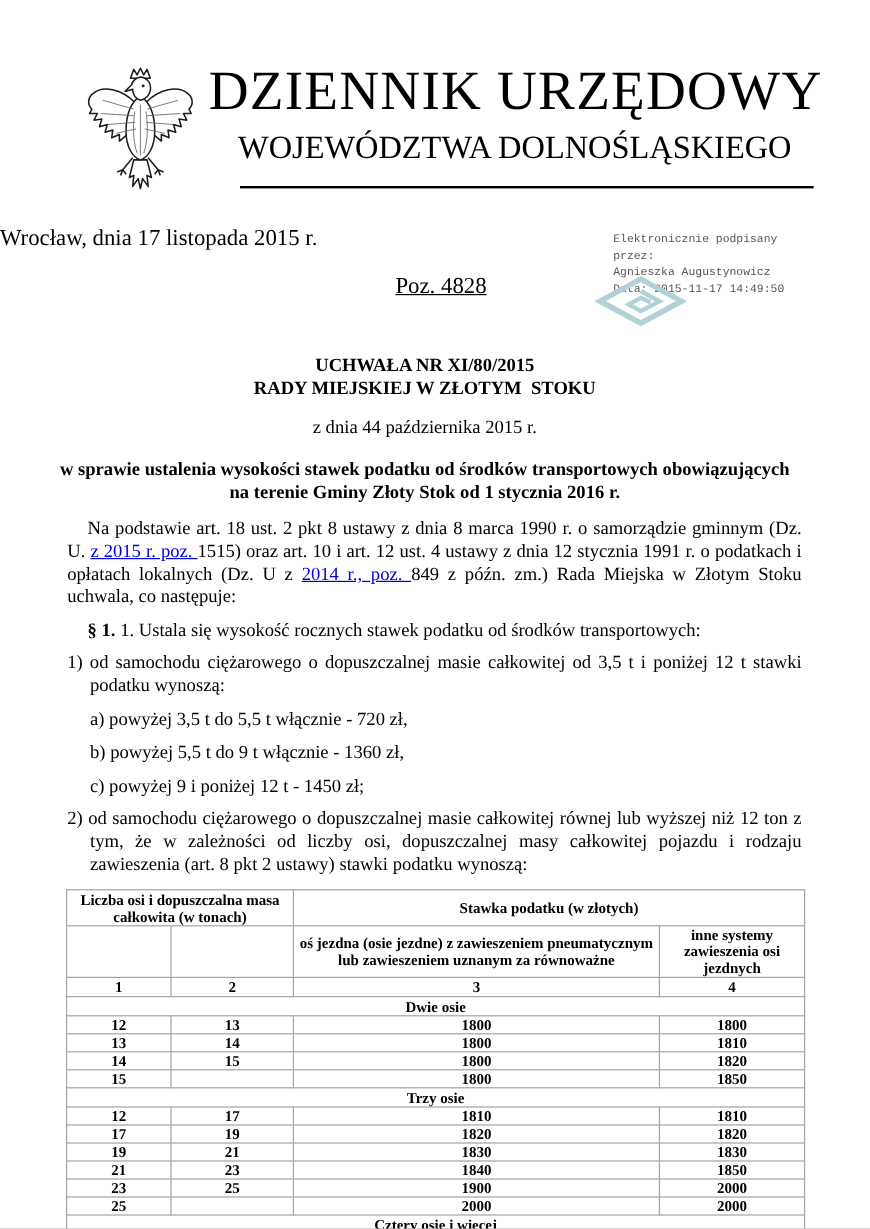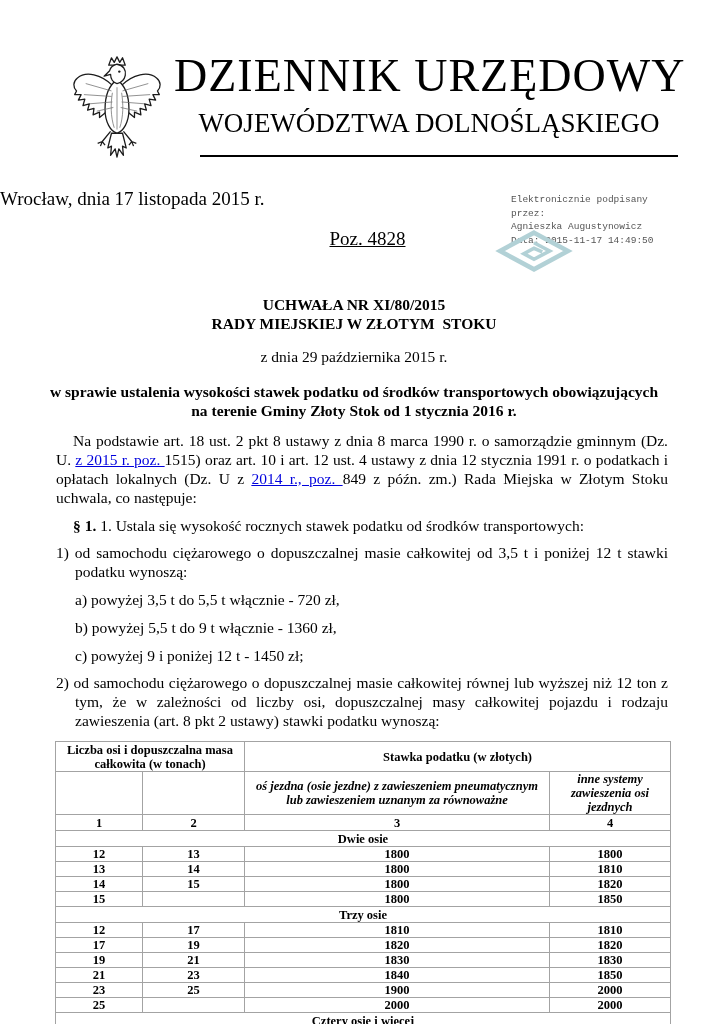--- a/index.html
+++ b/index.html
@@ -38,21 +38,21 @@
   a.law-link{color:#0000dd;text-decoration:underline;}
   .par1{margin:9px 0 0;text-indent:17px;}
   .par1 .sec-marker{font-weight:bold;}
   .item{margin:8px 0 0;padding-left:19px;text-indent:-19px;}
   .subitem{margin:9px 0 0;padding-left:19px;}
   
   .tax-table{margin:11px 0 0 -1px;border-collapse:collapse;width:615px;
     font-size:12.5px;font-weight:bold;text-align:center;table-layout:fixed;}
   .tax-table td{border:1px solid #a3a3a3;padding:0 3px;line-height:14px;vertical-align:middle;}
   .tax-table .h1 td{height:29px;}
-  .tax-table .h2 td{height:33px;font-style:italic;}
+  .tax-table .h2 td{height:33px;}
   .tax-table .hn td{height:15px;}
   .tax-table td.section{height:15px;}
   .tax-table tr.datarow td{height:14px;}
 </style>
 </head>
 <body>
 
 <div class="page">
 
   <div class="masthead">
@@ -101,21 +101,21 @@
       <svg width="78" height="44" viewBox="0 0 84 48" fill="none">
         <path d="M42,4 L79,24 L42,44 L5,24 Z" stroke="#b2d1d6" stroke-width="5"></path>
         <path d="M42,15 L59,24 L42,33 L31,27 L42,21 L51,25" stroke="#b2d1d6" stroke-width="4"></path>
       </svg>
     </span>
   </div>
 
   <div class="act-head">
     <p class="act-title">UCHWAŁA NR XI/80/2015</p>
     <p class="act-council">RADY MIEJSKIEJ W ZŁOTYM  STOKU</p>
-    <p class="act-date">z dnia 29 października 2015 r.</p>
+    <p class="act-date">z dnia 44 października 2015 r.</p>
     <p class="act-subject">w sprawie ustalenia wysokości stawek podatku od środków transportowych obowiązujących na terenie Gminy Złoty Stok od 1 stycznia 2016 r.</p>
   </div>
 
   <div class="docbody">
     <p class="preamble"><span>Na podstawie art. 18 ust. 2 pkt 8 ustawy z dnia 8 marca 1990 r. o samorządzie gminnym (Dz. U. </span><a href="#" class="law-link">z 2015 r. poz. </a><span>1515) oraz art. 10 i art. 12 ust. 4 ustawy z dnia 12 stycznia 1991 r. o podatkach i opłatach lokalnych (Dz. U z </span><a href="#" class="law-link">2014 r., poz. </a><span>849 z późn. zm.) Rada Miejska w Złotym Stoku uchwala, co następuje:</span></p>
 
     <p class="par1"><span class="sec-marker">§ 1.</span><span> 1. Ustala się wysokość rocznych stawek podatku od środków transportowych:</span></p>
 
     <p class="item"><span>1)</span><span> od samochodu ciężarowego o dopuszczalnej masie całkowitej od 3,5 t i poniżej 12 t stawki podatku wynoszą:</span></p>
     <p class="subitem">a) powyżej 3,5 t do 5,5 t włącznie - 720 zł,</p>

